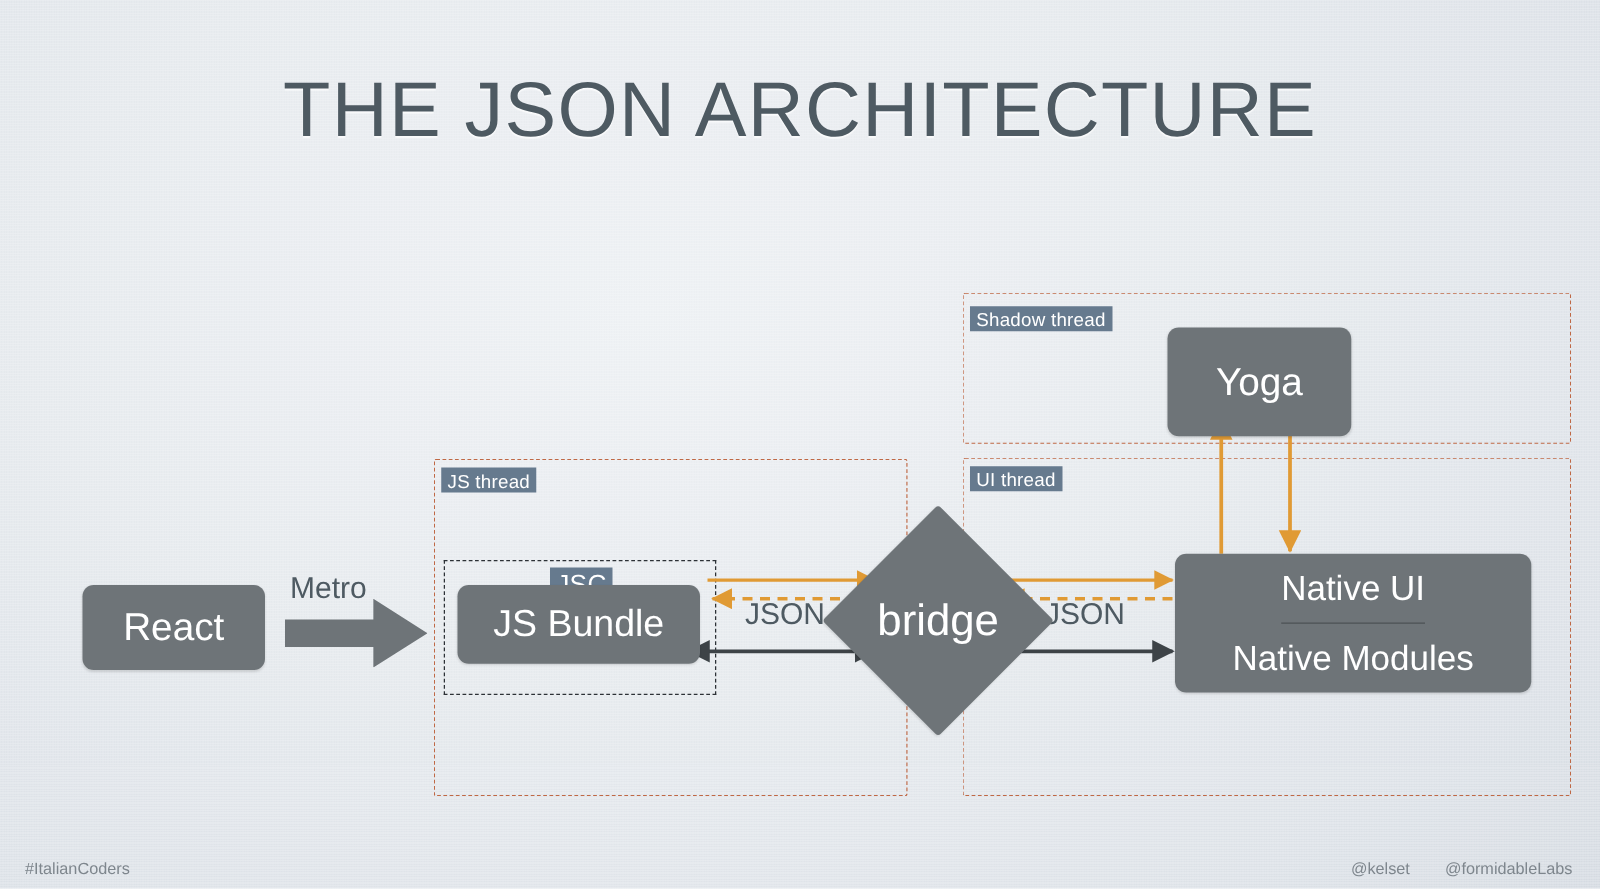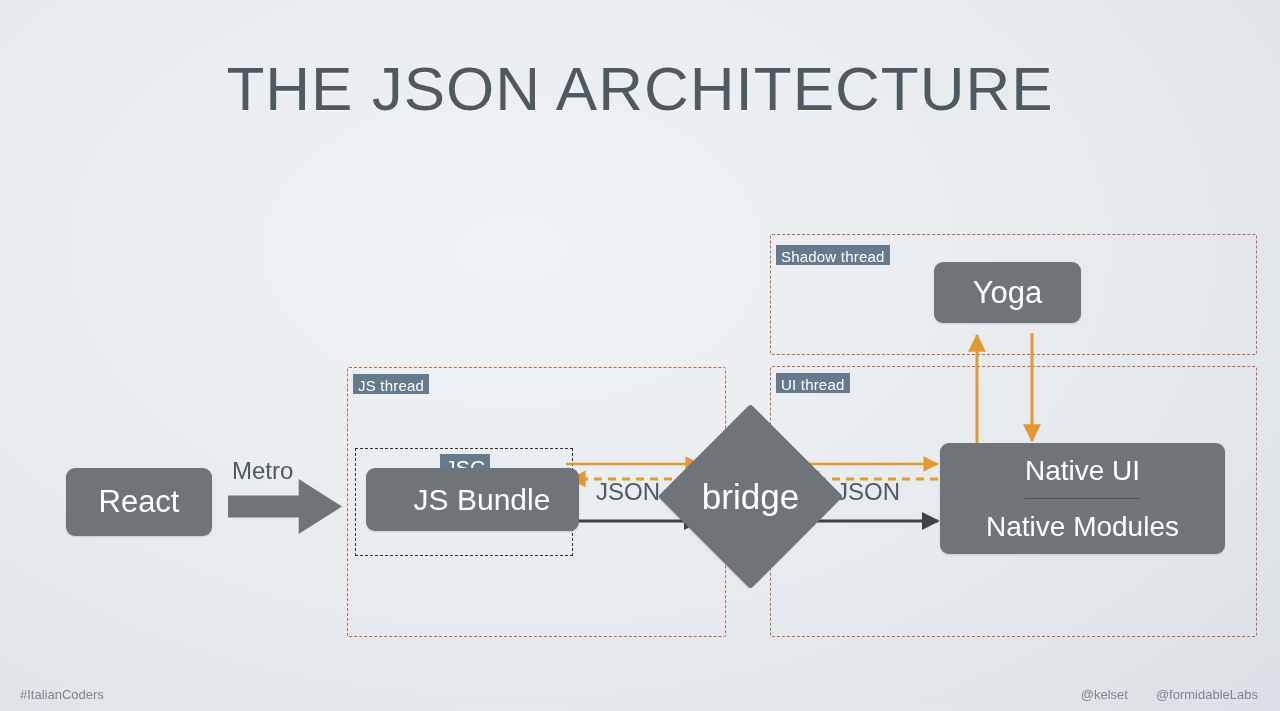--- a/index.html
+++ b/index.html
@@ -54,22 +54,22 @@
     color: #ffffff;
     display: flex;
     align-items: center;
     justify-content: center;
     box-shadow: 0 1px 2px rgba(0,0,0,.13);
     font-weight: 400;
   }
   .node .nodelabel { white-space: nowrap; }
 
   #react-node   { left: 66px;  top: 468px; width: 146px; height: 68px; font-size: 31px; }
-  #jsbundle-node{ left: 366px; top: 468px; width: 194px; height: 63px; font-size: 30px; padding-left: 19px; }
-  #yoga-node    { left: 934px; top: 262px; width: 147px; height: 61px; font-size: 31px; }
+  #jsbundle-node{ left: 366px; top: 468px; width: 194px; height: 63px; font-size: 30px; }
+  #yoga-node    { left: 934px; top: 262px; width: 147px; height: 87px; font-size: 31px; }
 
   #native-node {
     left: 940px; top: 443px; width: 285px; height: 111px;
     flex-direction: column;
     justify-content: stretch;
     padding: 0;
   }
   #native-node .half {
     flex: 1 1 50%;
     display: flex;

